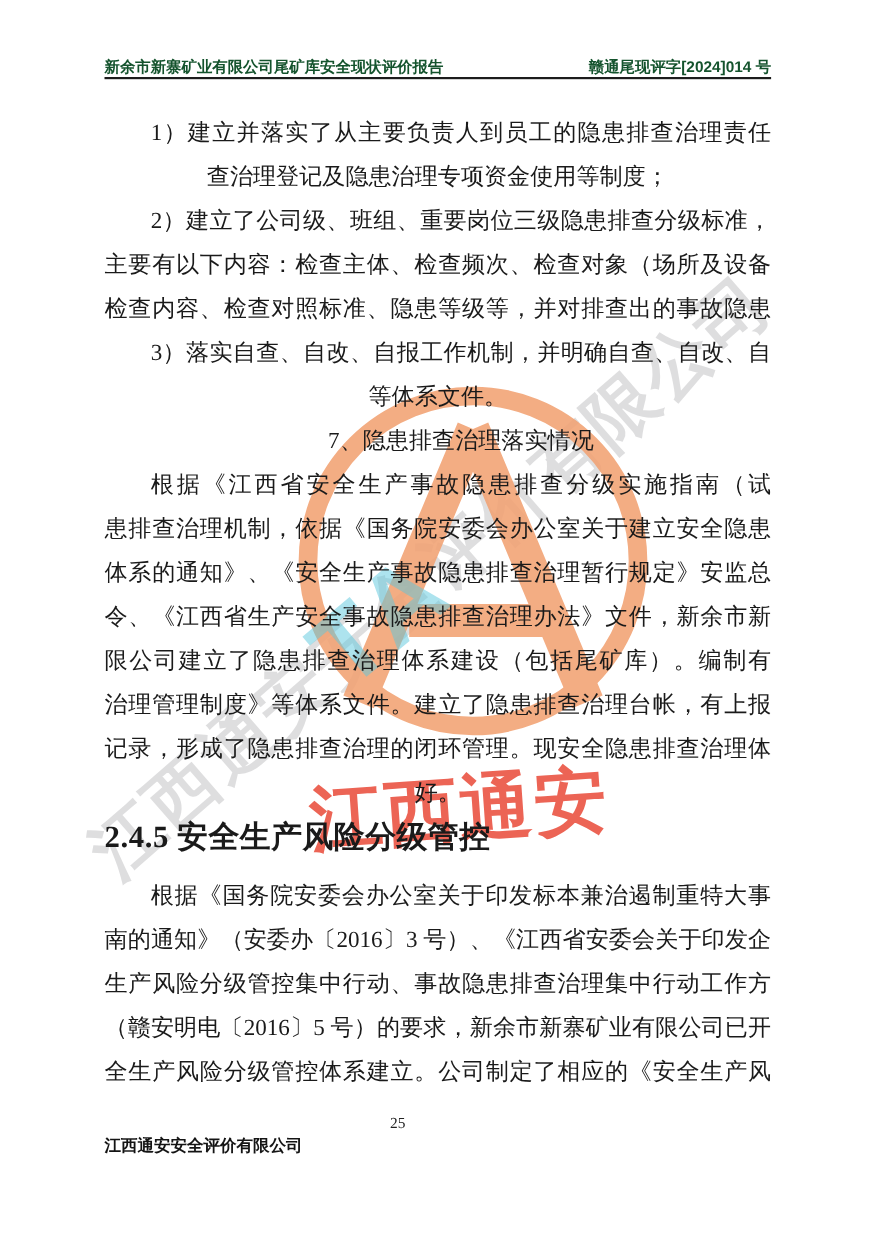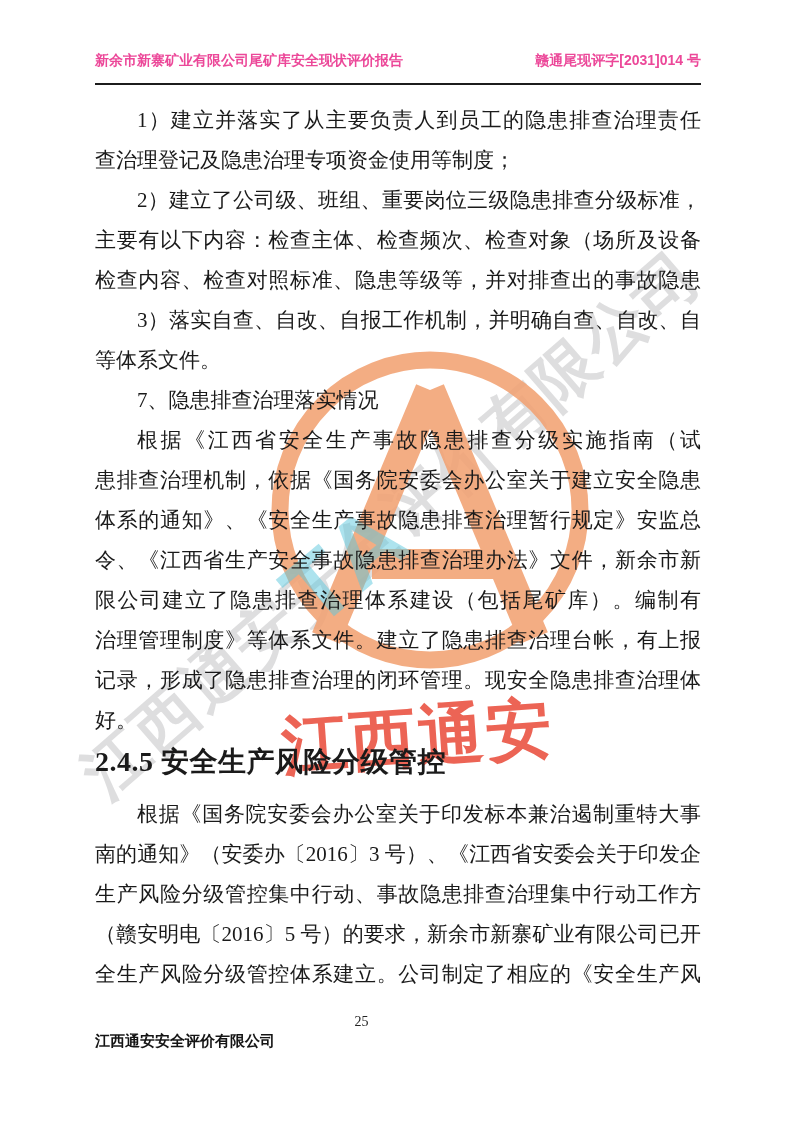--- a/index.html
+++ b/index.html
@@ -7,22 +7,22 @@
     position:relative; width:793px; height:1122px; margin:0 auto;
     background:#ffffff; overflow:hidden;
     font-family:"Liberation Serif","DejaVu Serif",serif;
     color:#1a1a1a;
   }
   
   .header {
     position:absolute; left:95px; right:92px; top:52px;
     display:flex; justify-content:space-between; align-items:flex-end;
     font-family:"Liberation Sans","DejaVu Sans",sans-serif;
-    font-size:14px; font-weight:bold; color:#ec4899;
-    padding-bottom:13px; border-bottom:2px solid #1c1c1c;
+    font-size:14px; font-weight:bold; color:#14532d;
+    padding-bottom:0; border-bottom:2px solid #1c1c1c;
   }
   
   .watermark-layer { position:absolute; inset:0; z-index:0; pointer-events:none; }
   .wm-diagonal {
     position:absolute; left:92px; top:752px;
     font-family:"Liberation Sans","DejaVu Sans",sans-serif;
     font-size:64px; line-height:64px; font-weight:bold; letter-spacing:2px;
     color:rgba(145,145,148,0.30); white-space:nowrap;
     transform:rotate(-41deg); transform-origin:0 50%;
   }
@@ -39,21 +39,21 @@
     font-size:66px; line-height:70px; font-weight:bold; letter-spacing:2px;
     color:rgba(232,66,48,0.82); white-space:nowrap;
     transform:rotate(-4deg); transform-origin:0 50%;
     font-family:"Liberation Serif","DejaVu Serif",serif;
   }
   
   .body-block {
     position:absolute; left:95px; right:92px; top:100px; z-index:1;
     font-size:21px; color:#1a1a1a;
   }
-  .line { height:40px; line-height:40px; overflow:hidden; }
+  .line { height:40px; line-height:40px; overflow:hidden;text-align:center; }
   .line.fill { text-align:justify; text-align-last:justify; }
   .line.indent { text-indent:2em; }
   .heading-line {
     height:44px; line-height:44px; margin-bottom:10px;
     font-weight:bold; font-size:28px; letter-spacing:0.5px;
   }
   
   .page-number {
     position:absolute; left:0; width:723px; top:1014px; z-index:1;
     text-align:center; font-size:14px; color:#222;
@@ -77,21 +77,21 @@
       <path d="M168 48 L64 296 M168 48 L272 296 M110 222 L236 222" fill="none" stroke="#F2A273" stroke-width="30"></path>
     </svg>
 
     <div class="wm-cyan">TA</div>
 
     <div class="wm-red">江西通安</div>
   </div>
 
   <div class="header">
     <span>新余市新寨矿业有限公司尾矿库安全现状评价报告</span>
-    <span>赣通尾现评字[2031]014 号</span>
+    <span>赣通尾现评字[2024]014 号</span>
   </div>
 
   <div class="body-block" id="body-content">
       <div class="line fill indent">1）建立并落实了从主要负责人到员工的隐患排查治理责任制、隐患排</div>
       <div class="line">查治理登记及隐患治理专项资金使用等制度；</div>
       <div class="line fill indent">2）建立了公司级、班组、重要岗位三级隐患排查分级标准，自查标准</div>
       <div class="line fill">主要有以下内容：检查主体、检查频次、检查对象（场所及设备设施）、</div>
       <div class="line fill">检查内容、检查对照标准、隐患等级等，并对排查出的事故隐患进行登记；</div>
       <div class="line fill indent">3）落实自查、自改、自报工作机制，并明确自查、自改、自报机构责</div>
       <div class="line">等体系文件。</div>

